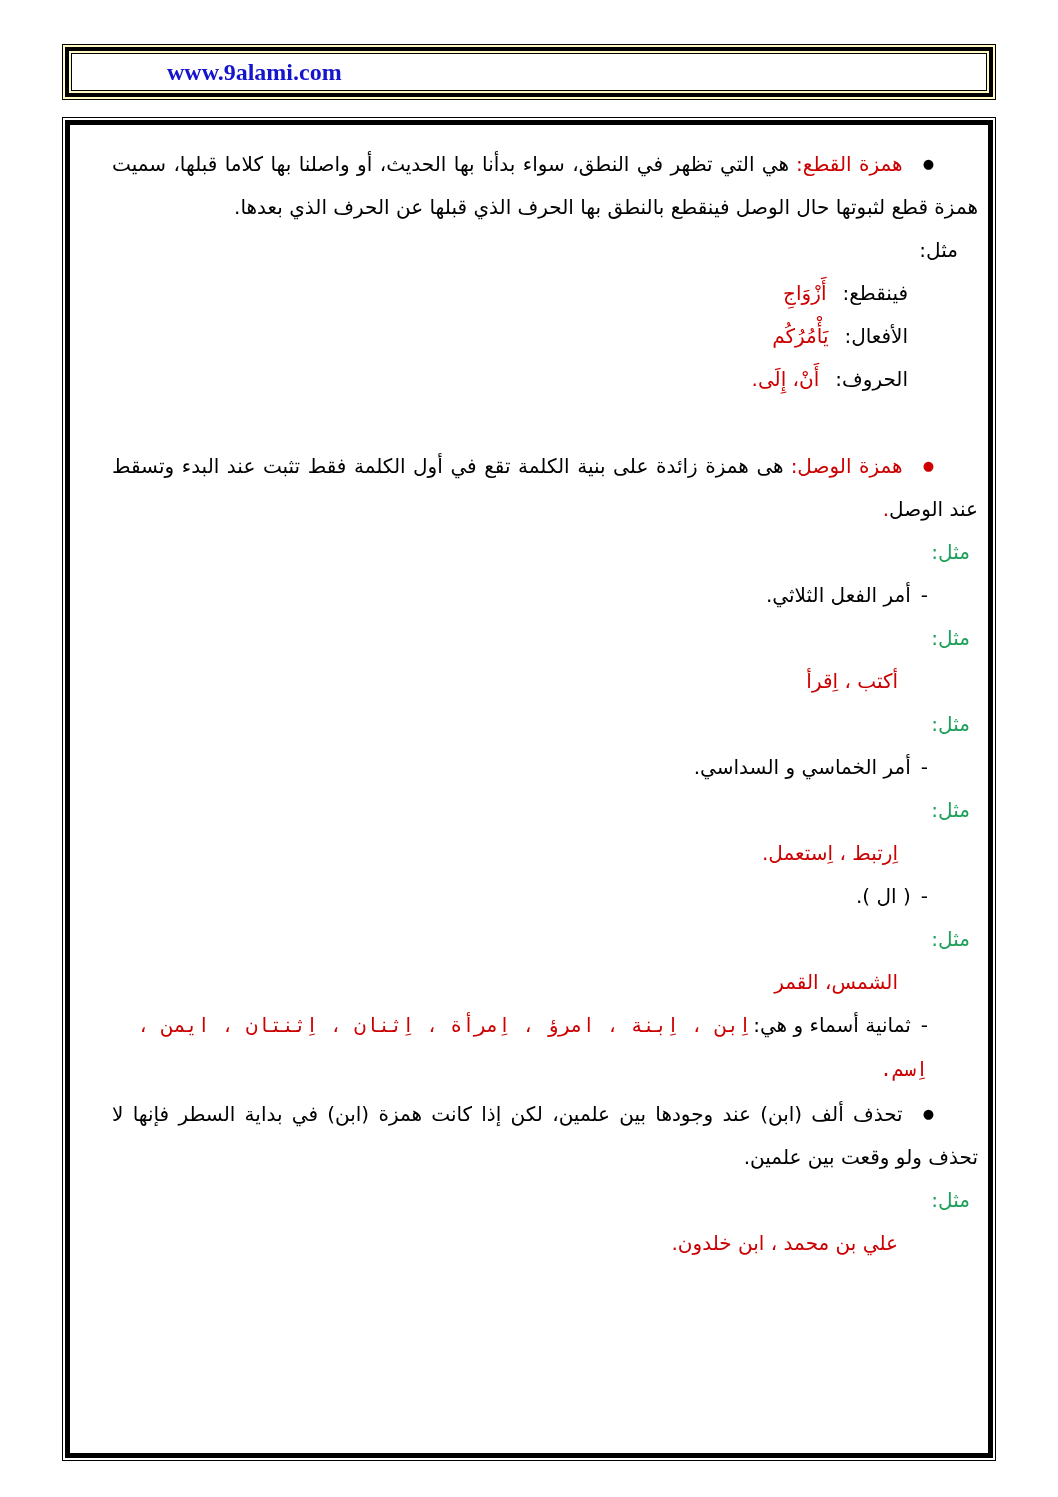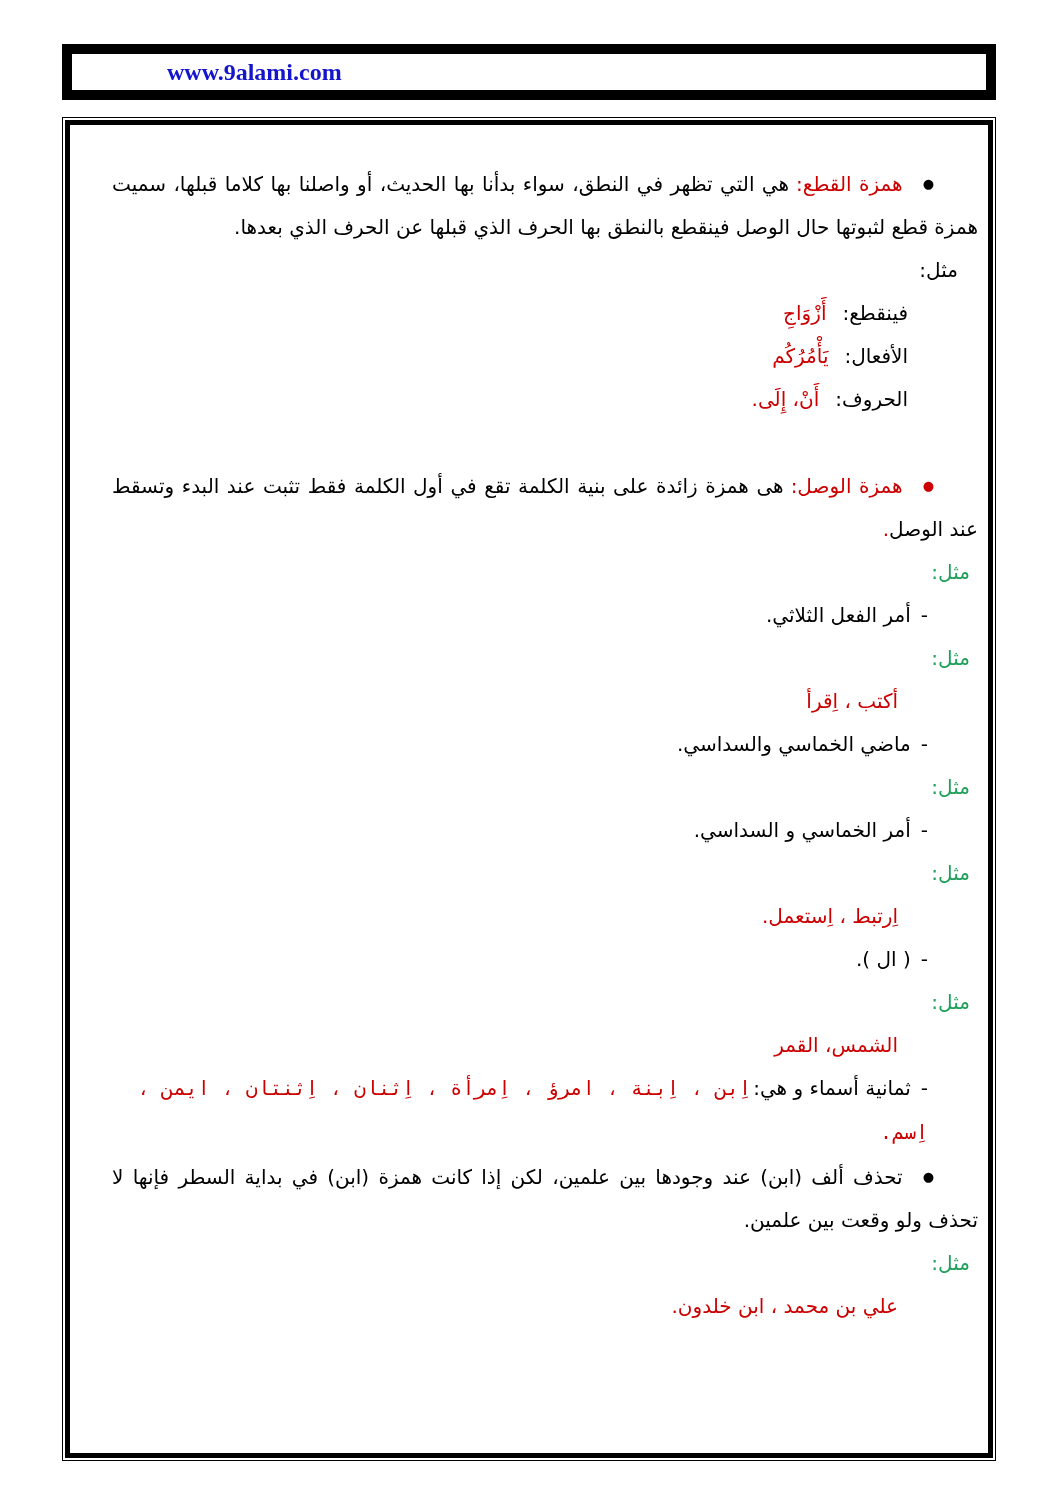--- a/index.html
+++ b/index.html
@@ -7,33 +7,33 @@
     --hred:#FF0000;
     --green:#1FA05A;
     --blue:#1515CE;
     --ink:#000000;
   }
   *{margin:0;padding:0;box-sizing:border-box;}
   html,body{width:1058px;background:#ffffff;}
   body{height:1497px;overflow:hidden;font-family:"DejaVu Sans",sans-serif;color:var(--ink);}
 
   
-  .header-outer{margin:44px 62px 0 62px;border:1px solid #000;padding:2px;background:#000000;}
+  .header-outer{margin:44px 62px 0 62px;border:1px solid #000;padding:2px;background:#fef9c3;}
   .header-mid{border:4px solid #000;padding:2px;}
   .header-inner{border:1px solid #000;height:38px;position:relative;background:#fff;}
   .site{position:absolute;left:95px;top:50%;transform:translateY(-50%);
         font-family:"Liberation Serif",serif;font-weight:bold;font-size:24px;color:var(--blue);}
   .doc-title{position:absolute;right:22px;top:50%;transform:translateY(-50%);
         font-weight:bold;font-size:25px;color:var(--hred);white-space:nowrap;}
 
   
   .main-outer{margin:17px 62px 0 62px;border:1px solid #000;padding:2px;background:#fff;}
   .main-inner{border:5px solid #000;height:1338px;background:#fff;
         direction:rtl;unicode-bidi:embed;
-        padding:37px 10px 0 42px;
+        padding:17px 10px 0 42px;
         font-size:20px;line-height:43px;}
 
   p{margin:0;}
   .bullet-para{text-indent:44px;text-align:justify;}
   .bullet-para .marker{font-size:13px;margin-left:20px;vertical-align:3px;display:inline-block;text-indent:0;}
   .marker.black{color:var(--ink);}
   .marker.red{color:var(--red);}
   .term{color:var(--red);margin-left:7px;}
   .red-text{color:var(--red);}
   .gap-top{margin-top:43px;}
@@ -75,21 +75,20 @@
       <p class="qat-ex"><span>الحروف:</span><span class="val">أَنْ، إِلَى.</span></p>
 
       <p class="bullet-para gap-top"><span class="marker red">●</span><span class="term">همزة الوصل:</span><span>هى همزة زائدة على بنية الكلمة تقع في أول الكلمة فقط تثبت عند البدء وتسقط عند الوصل</span><span class="red-text">.</span></p>
 
       <p class="mithl">مثل:</p>
 
       <p class="dash-para"><span class="dash">-</span><span>أمر الفعل الثلاثي.</span></p>
       <p class="mithl">مثل:</p>
       <p class="example">أكتب ، اِقرأ</p>
 
-      <p class="dash-para"><span class="dash">-</span><span>ماضي الخماسي والسداسي.</span></p>
       <p class="mithl">مثل:</p>
 
       <p class="dash-para"><span class="dash">-</span><span>أمر الخماسي و السداسي.</span></p>
       <p class="mithl">مثل:</p>
       <p class="example">اِرتبط ، اِستعمل.</p>
 
       <p class="dash-para"><span class="dash">-</span><span>( ال ).</span></p>
       <p class="mithl">مثل:</p>
       <p class="example">الشمس، القمر</p>
 

